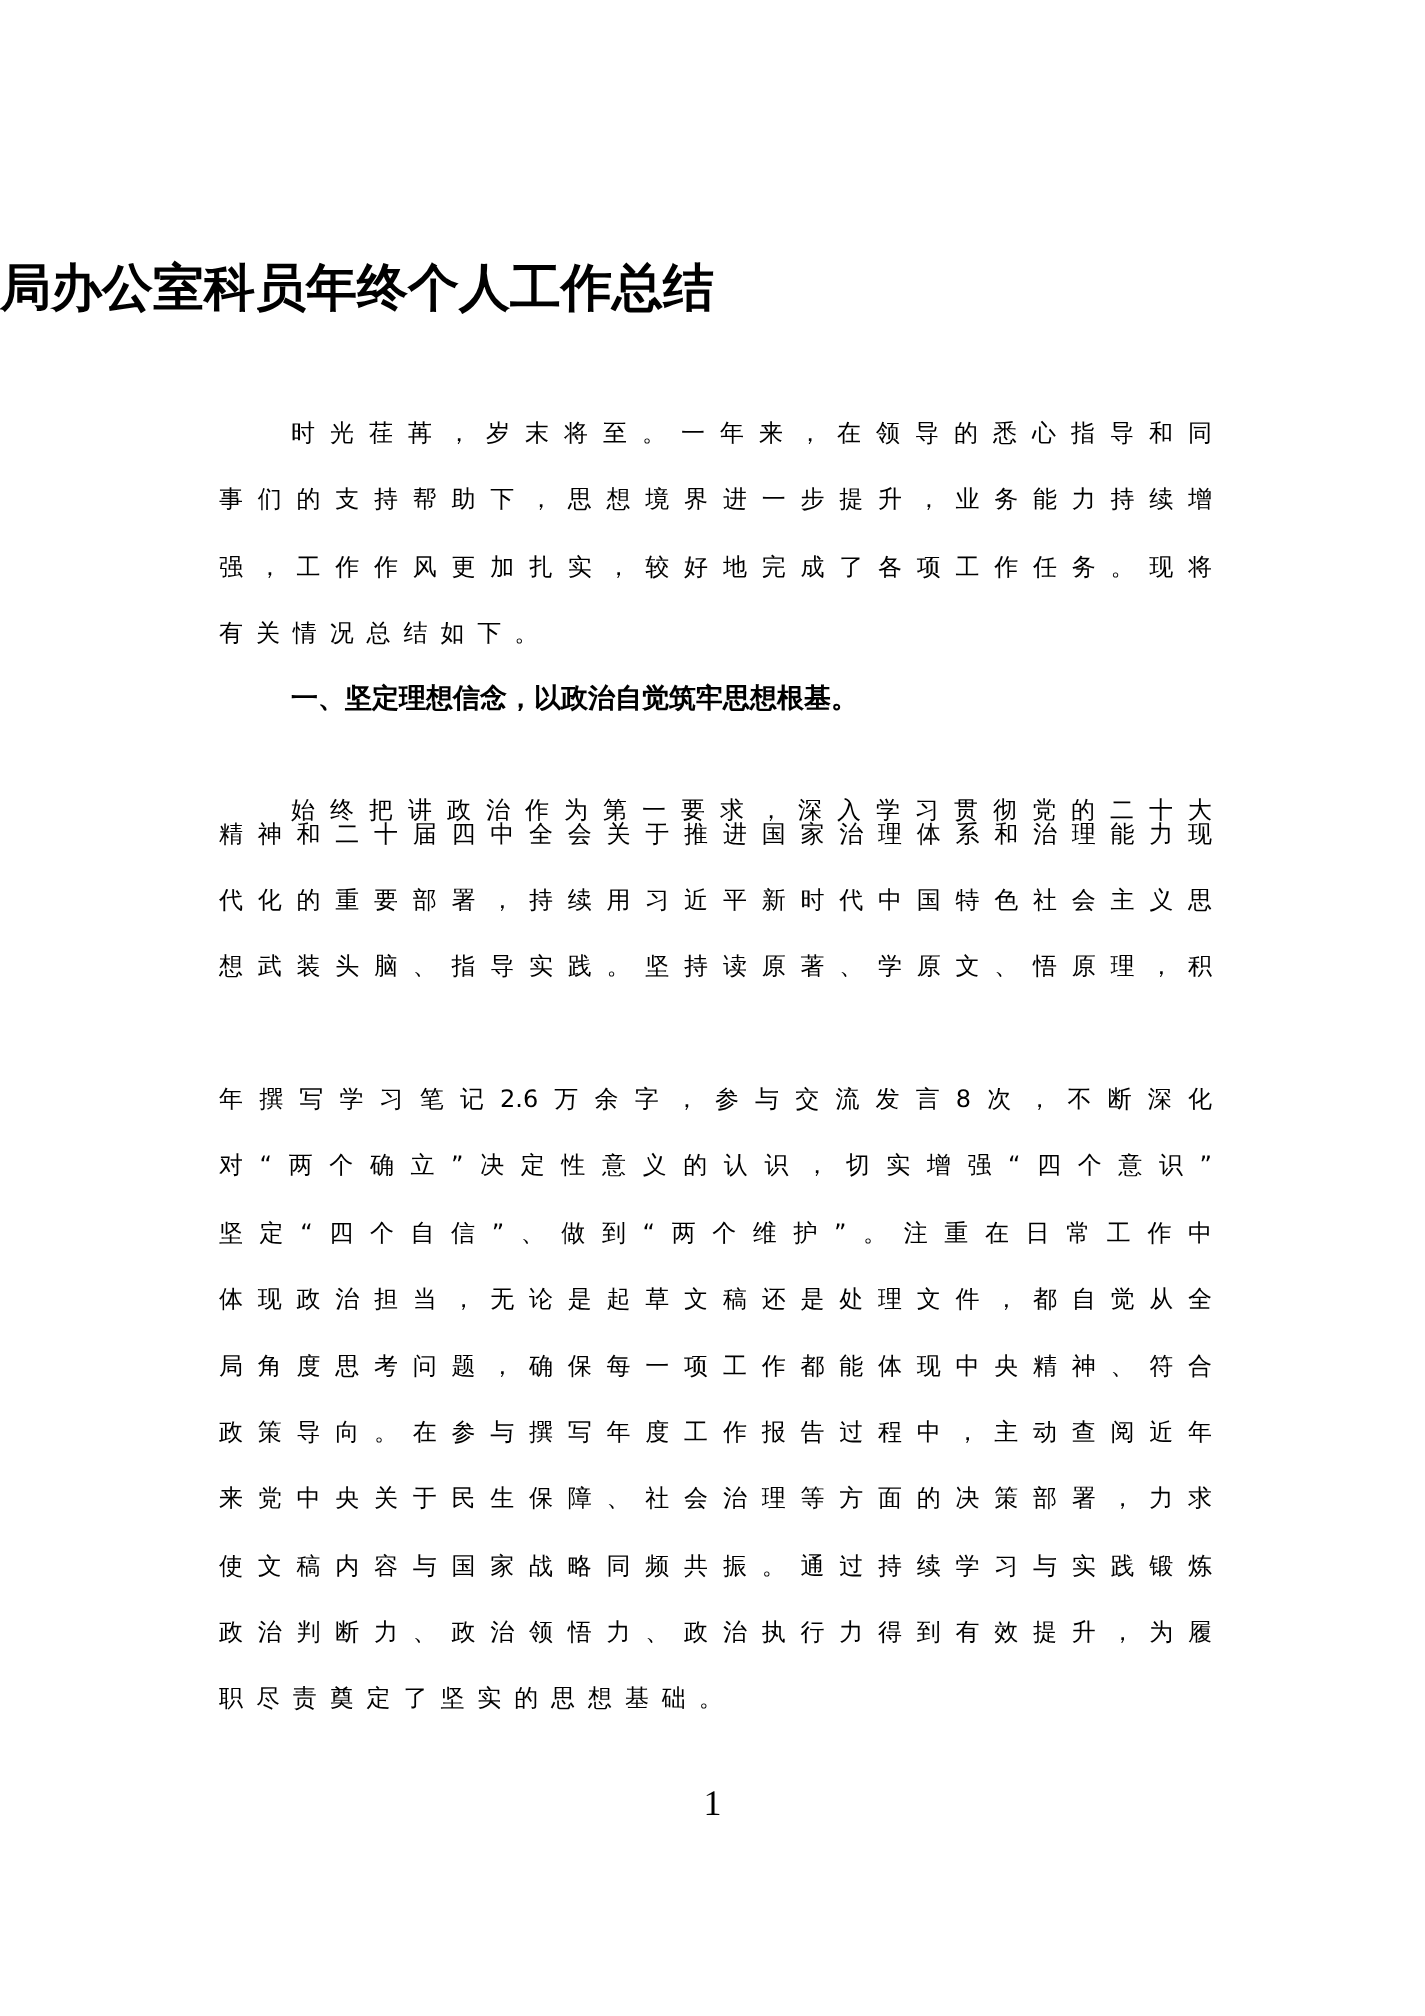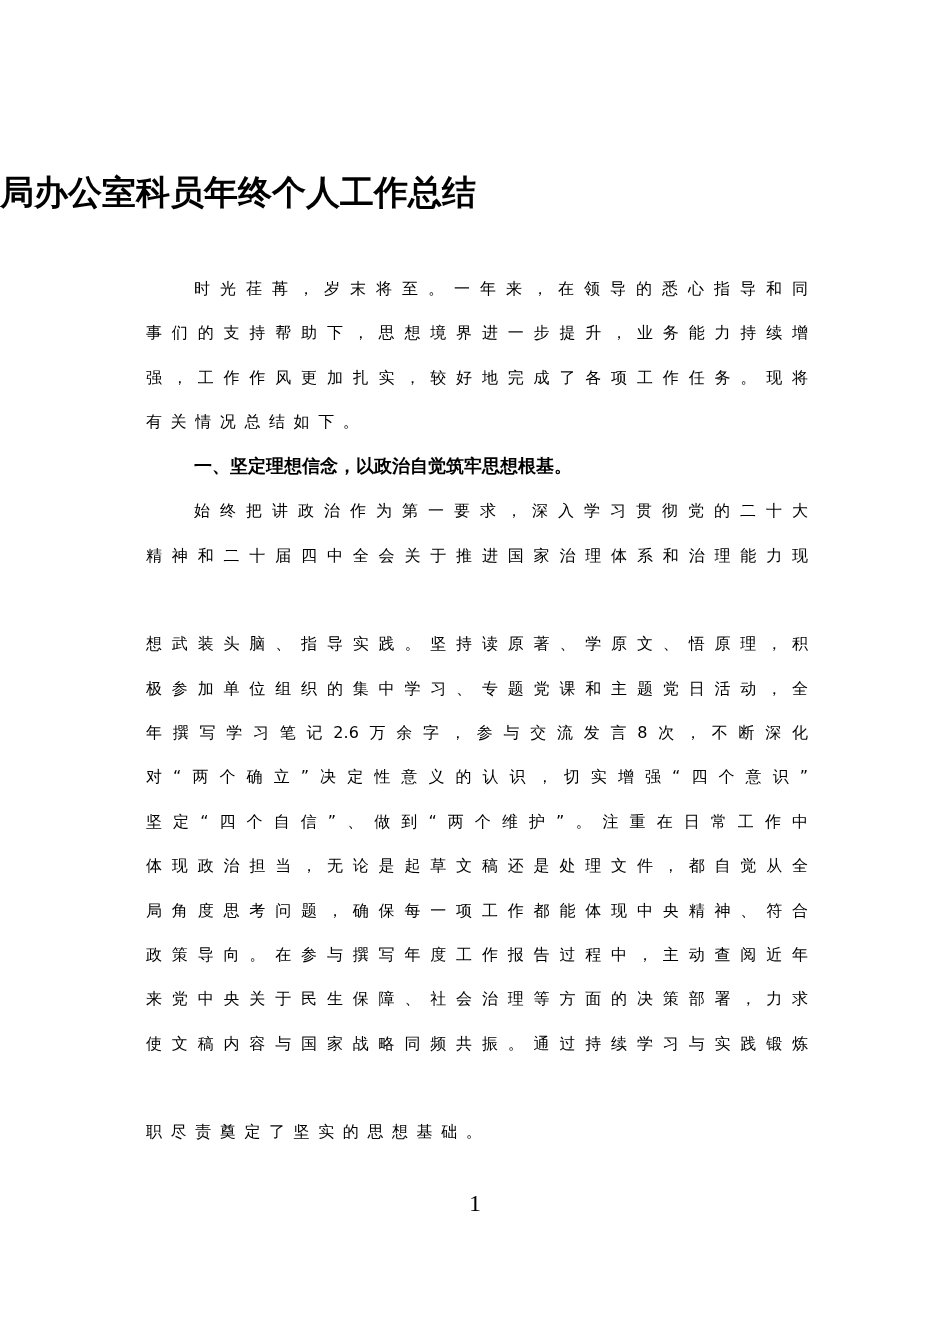--- a/index.html
+++ b/index.html
@@ -34,28 +34,29 @@
 <div class="page">
   <div class="title">局办公室科员年终个人工作总结</div>
 
   <div class="line indent" style="top:267px">时光荏苒，岁末将至。一年来，在领导的悉心指导和同</div>
   <div class="line" style="top:311px">事们的支持帮助下，思想境界进一步提升，业务能力持续增</div>
   <div class="line" style="top:356px">强，工作作风更加扎实，较好地完成了各项工作任务。现将</div>
   <div class="line last" style="top:400px">有关情况总结如下。</div>
 
   <div class="heading" style="top:444px">一、坚定理想信念，以政治自觉筑牢思想根基。</div>
 
-  <div class="line indent" style="top:489px">始终把讲政治作为第一要求，深入学习贯彻党的二十大</div>
+  <div class="line indent" style="top:518px">始终把讲政治作为第一要求，深入学习贯彻党的二十大</div>
   <div class="line" style="top:534px">精神和二十届四中全会关于推进国家治理体系和治理能力现</div>
+  <div class="line" style="top:578px">代化的重要部署，持续用习近平新时代中国特色社会主义思</div>
   <div class="line" style="top:622px">想武装头脑、指导实践。坚持读原著、学原文、悟原理，积</div>
-  <div class="line" style="top:667px">极参加单位组织的集中学习、专题党课和主题党日活动，全</div>
   <div class="line" style="top:711px">年撰写学习笔记2.6万余字，参与交流发言8次，不断深化</div>
   <div class="line" style="top:755px">对“两个确立”决定性意义的认识，切实增强“四个意识”</div>
   <div class="line" style="top:800px">坚定“四个自信”、做到“两个维护”。注重在日常工作中</div>
   <div class="line" style="top:844px">体现政治担当，无论是起草文稿还是处理文件，都自觉从全</div>
   <div class="line" style="top:889px">局角度思考问题，确保每一项工作都能体现中央精神、符合</div>
   <div class="line" style="top:933px">政策导向。在参与撰写年度工作报告过程中，主动查阅近年</div>
   <div class="line" style="top:977px">来党中央关于民生保障、社会治理等方面的决策部署，力求</div>
   <div class="line" style="top:1022px">使文稿内容与国家战略同频共振。通过持续学习与实践锻炼</div>
+  <div class="line" style="top:1066px">政治判断力、政治领悟力、政治执行力得到有效提升，为履</div>
   <div class="line last" style="top:1110px">职尽责奠定了坚实的思想基础。</div>
 
   <div class="pagenum">1</div>
 </div>
 
 </body></html>

